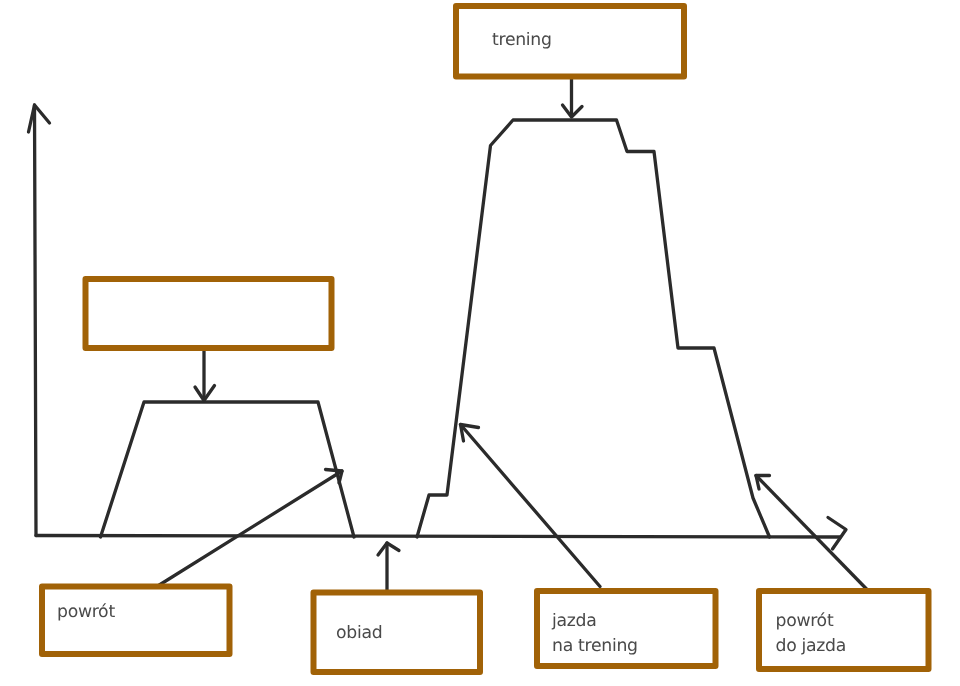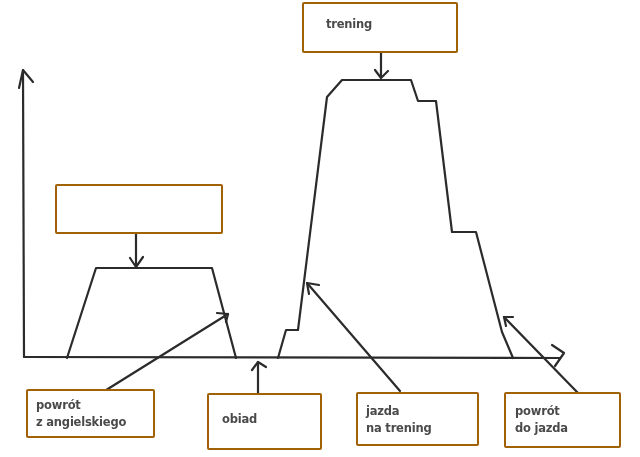--- a/index.html
+++ b/index.html
@@ -1,29 +1,28 @@
 <!DOCTYPE html>
 <html><head>
   <meta charset="utf-8">
   <style>
     html, body { margin: 0; padding: 0; background: #ffffff; }
     body { width: 640px; height: 457px; position: relative; overflow: hidden; }
     svg.canvas { position: absolute; left: 0; top: 0; }
     .label-box {
       position: absolute;
-      border: 2px solid #a16207;
+      border: 4px solid #a16207;
       border-radius: 2px;
       box-sizing: border-box;
       background: #ffffff;
       font-family: "DejaVu Sans", sans-serif;
       font-size: 11.5px;
       line-height: 17px;
       color: #4a4a4a;
       letter-spacing: -0.2px;
-      font-weight: bold;
     }
     .label-box .txt { position: absolute; left: 20px; top: 10px; }
     .label-box .txt span { display: block; }
   </style>
 </head>
 <body>
 
 <svg class="canvas" width="640" height="457" viewBox="0 0 640 457">
   <g fill="none" stroke="#2b2b2b" stroke-width="2.2" stroke-linecap="round" stroke-linejoin="round">
 
@@ -64,21 +63,20 @@
 </div>
 
 <div class="label-box" style="left:55px; top:184px; width:168px; height:50px;">
   <div class="txt" style="left:17px; top:6px;">
   </div>
 </div>
 
 <div class="label-box" style="left:26px; top:389px; width:129px; height:49px;">
   <div class="txt" style="left:8px; top:6px;">
     <span>powrót</span>
-    <span>z angielskiego</span>
   </div>
 </div>
 
 <div class="label-box" style="left:207px; top:393px; width:115px; height:57px;padding-left:34px;">
   <div class="txt" style="left:13px; top:16px;">
     <span>obiad</span>
   </div>
 </div>
 
 <div class="label-box" style="left:356px; top:392px; width:123px; height:54px;">

